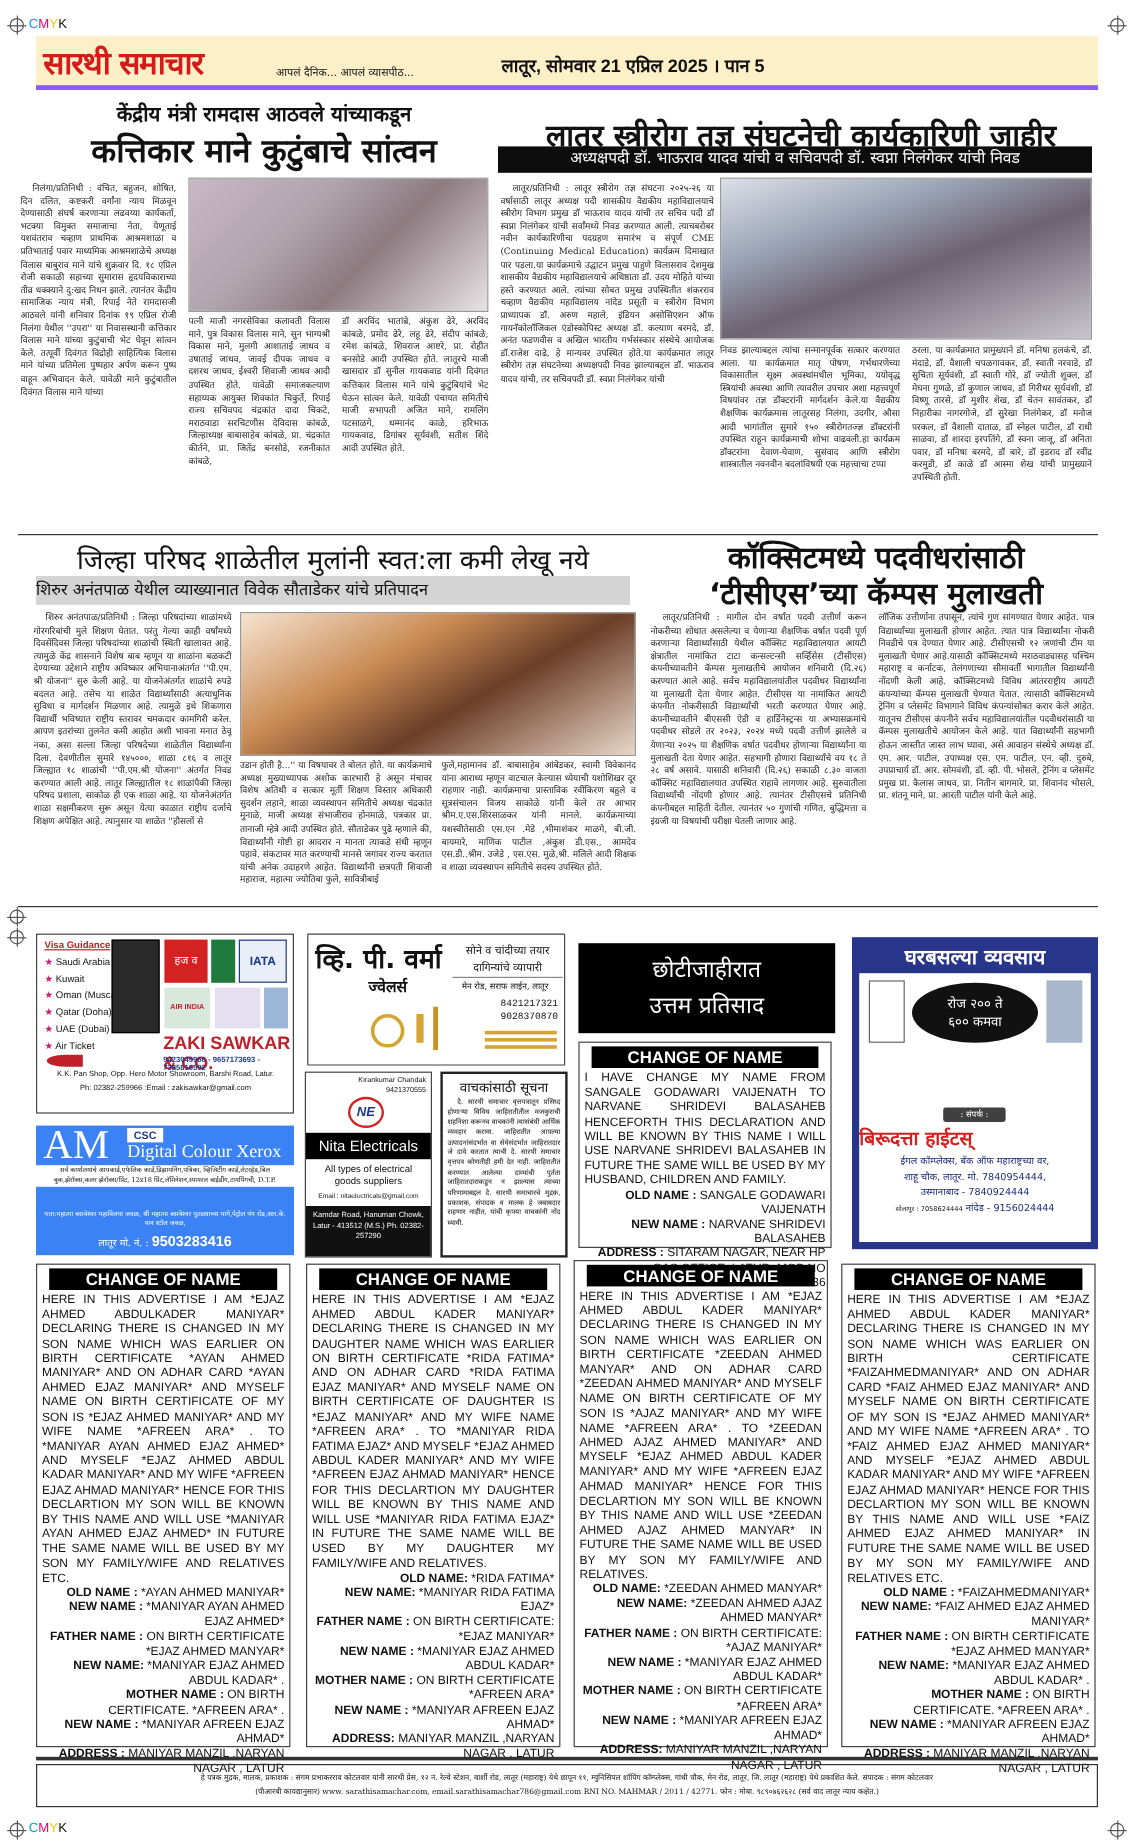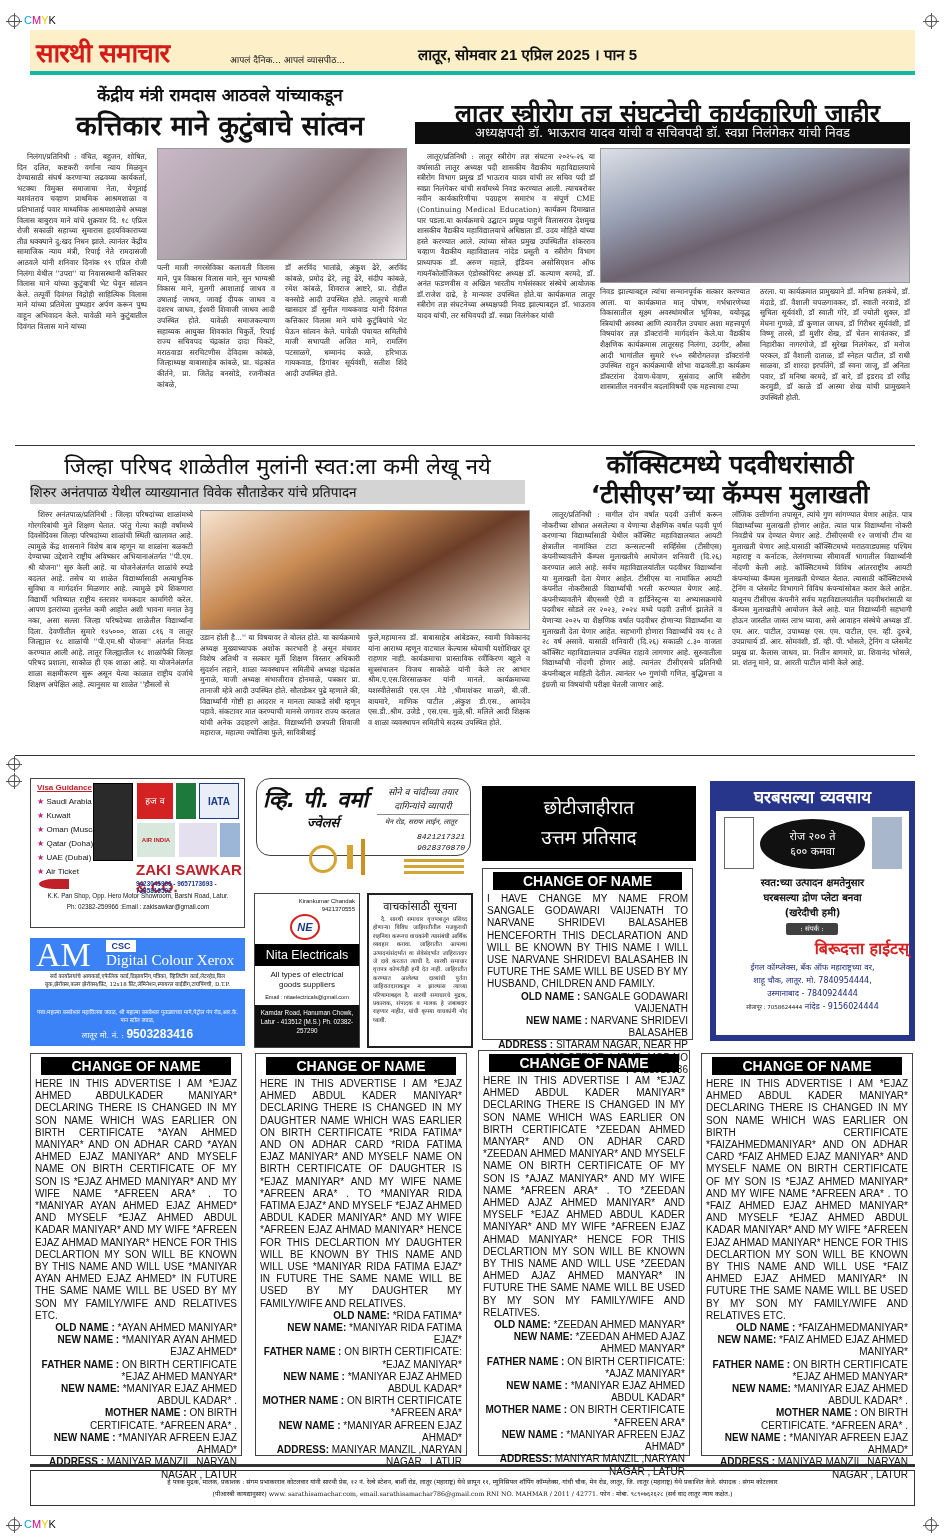--- a/index.html
+++ b/index.html
@@ -7,21 +7,21 @@
   body { font-family: "DejaVu Serif", serif; color: #111; position: relative; }
   .abs { position: absolute; }
   .cmyk { font-family: "Liberation Sans", sans-serif; font-size: 11px; letter-spacing: 0; }
   .cmyk .c { color: #00a6e0; } .cmyk .m { color: #e0007a; } .cmyk .y { color: #e8d000; } .cmyk .k { color: #111; }
   .reg { width: 12px; height: 12px; border: 1px solid #555; border-radius: 50%; }
   .reg::before, .reg::after { content: ""; position: absolute; background: #555; }
   .reg::before { left: 5px; top: -3px; width: 1px; height: 16px; }
   .reg::after { top: 5px; left: -3px; height: 1px; width: 16px; }
 
   
-  .masthead { left: 30px; top: 30px; width: 885px; height: 45px; background: #fdf0c9; border-bottom: 4px solid #14b8a6; }
+  .masthead { left: 30px; top: 30px; width: 885px; height: 45px; background: #fdf0c9; border-bottom: 4px solid #8b5cf6; }
   .logo { left: 6px; top: 4px; font-family: "DejaVu Sans", sans-serif; font-weight: bold; font-size: 26px; color: #d51a1a; letter-spacing: -1px; }
   .tagline { left: 200px; top: 23px; font-size: 9px; font-family: "DejaVu Sans", sans-serif; }
   .dateline { left: 388px; top: 14px; font-family: "Liberation Sans", sans-serif; font-size: 15px; font-weight: bold; }
   .contact { left: 660px; top: 6px; font-family: "Liberation Sans", sans-serif; font-size: 11px; line-height: 16px; }
   .contact span.b { display: inline-block; width: 6px; height: 6px; border: 1px solid #333; margin-right: 5px; }
 
   h1, h2 { font-family: "DejaVu Sans", sans-serif; font-weight: bold; }
   .col-text { font-size: 7.4px; line-height: 10.6px; text-align: justify; color: #222; overflow: hidden; }
   .photo { background: linear-gradient(135deg,#c9b7c6 0%,#b0a4ad 35%,#8d7b80 60%,#e8e3e6 100%); border: 1px solid #999; }
   .photo2 { background: linear-gradient(160deg,#dcdfe6 0%,#9aa3b6 30%,#6d6270 55%,#c9c5cf 100%); }
@@ -97,21 +97,21 @@
   <div class="abs" style="left:106px;top:44px;width:38px;height:34px;background:#d8e8dc;color:#c0202a;font-family:'Liberation Sans',sans-serif;font-size:6px;font-weight:bold;text-align:center;line-height:34px;">AIR INDIA</div>
   <div class="abs" style="left:148px;top:44px;width:38px;height:34px;background:#e4e0ef;"></div>
   <div class="abs" style="left:189px;top:44px;width:20px;height:34px;background:#9bb6d6;"></div>
   <div class="abs" style="left:105px;top:82px;width:108px;font-family:'Liberation Sans',sans-serif;font-size:15px;font-weight:bold;color:#c0202a;">ZAKI SAWKAR &amp; CO.</div>
   <div class="abs" style="left:8px;top:100px;width:30px;height:10px;background:#c0202a;border-radius:50% 0 0 50%;"></div>
   <div class="abs" style="left:105px;top:101px;width:108px;font-family:'Liberation Sans',sans-serif;font-size:6.4px;font-weight:bold;color:#1d3a8a;">9423045966 - 9657173693 - 7385816592</div>
   <div class="abs" style="left:2px;top:113px;width:210px;text-align:center;font-family:'Liberation Sans',sans-serif;font-size:6.3px;">K.K. Pan Shop, Opp. Hero Motor Showroom, Barshi Road, Latur.</div>
   <div class="abs" style="left:2px;top:124px;width:210px;text-align:center;font-family:'Liberation Sans',sans-serif;font-size:6.3px;">Ph: 02382-259966 :Email : zakisawkar@gmail.com</div>
 </div>
 
-<div class="abs box" style="left:256px;top:778px;width:215px;height:78px;border-radius:14px;font-style:italic;">
+<div class="abs box" style="left:256px;top:778px;width:215px;height:110px;border-radius:1px;">
   <div class="abs" style="left:6px;top:4px;font-family:'DejaVu Sans',sans-serif;font-weight:bold;font-size:22px;">व्हि. पी. वर्मा</div>
   <div class="abs" style="left:50px;top:34px;font-family:'DejaVu Sans',sans-serif;font-weight:bold;font-size:13px;">ज्वेलर्स</div>
   <div class="abs" style="left:120px;top:6px;width:92px;text-align:center;font-size:9px;">सोने व चांदीच्या तयार</div>
   <div class="abs" style="left:120px;top:20px;width:92px;text-align:center;font-size:9px;border-bottom:1px solid #888;padding-bottom:2px;">दागिन्यांचे व्यापारी</div>
   <div class="abs" style="left:128px;top:38px;font-size:7px;">मेन रोड, सराफ लाईन, लातूर</div>
   <div class="abs" style="left:160px;top:52px;font-family:'Liberation Mono',monospace;font-size:8px;line-height:11px;">
       <div>8421217321</div>
       <div>9028370870</div>
     </div>
   <div class="abs" style="left:52px;top:66px;width:28px;height:28px;border:3px solid #d4a535;border-radius:50%;"></div>
@@ -163,27 +163,22 @@
 
 <div class="abs" style="left:710px;top:781px;width:205px;height:260px;background:#27358a;">
   <div class="abs" style="left:0;top:4px;width:205px;text-align:center;color:#fff;font-family:'DejaVu Sans',sans-serif;font-weight:bold;font-size:17px;">घरबसल्या व्यवसाय</div>
   <div class="abs" style="left:6px;top:30px;width:193px;height:224px;background:#fff;">
     <div class="abs" style="left:44px;top:8px;width:105px;height:50px;background:#111;color:#fff;border-radius:50%;text-align:center;font-family:'DejaVu Sans',sans-serif;font-size:11px;line-height:15px;padding-top:10px;">
         <div>रोज २०० ते</div>
         <div>६०० कमवा</div>
       </div>
     <div class="abs" style="left:8px;top:6px;width:30px;height:52px;border:1px solid #666;"></div>
     <div class="abs" style="left:156px;top:6px;width:30px;height:52px;background:#a9b7cc;"></div>
-    <div class="abs" style="left:0;top:64px;width:193px;text-align:center;font-family:'DejaVu Sans',sans-serif;font-weight:bold;font-size:10px;line-height:15px;">
-        <div>स्वत:च्या उत्पादन क्षमतेनुसार</div>
-        <div>घरबसल्या द्रोण प्लेटा बनवा</div>
-        <div>(खरेदीची हमी)</div>
-      </div>
     <div class="abs" style="left:70px;top:112px;width:52px;height:12px;background:#404040;color:#fff;font-size:7px;text-align:center;line-height:12px;border-radius:2px;">: संपर्क :</div>
-    <div class="abs" style="left:0;top:126px;width:193px;text-align:right;color:#d42222;font-family:'DejaVu Sans',sans-serif;font-weight:bold;font-size:16px;">बिरूदत्ता हाईटस्</div>
+    <div class="abs" style="left:0;top:126px;width:193px;text-align:left;color:#d42222;font-family:'DejaVu Sans',sans-serif;font-weight:bold;font-size:16px;">बिरूदत्ता हाईटस्</div>
     <div class="abs" style="left:0;top:150px;width:193px;text-align:center;font-size:8px;line-height:13px;color:#1d2a78;font-family:'DejaVu Sans',sans-serif;">
       <div>ईगल कॉम्प्लेक्स, बँक ऑफ महाराष्ट्रच्या वर,</div>
       <div>शाहू चौक, लातूर. मो. 7840954444,</div>
       <div>उस्मानाबाद - 7840924444</div>
       <div><span style="font-size:5.5px;color:#111;">सोलापूर : 7058624444</span> <span>नांदेड - 9156024444</span></div>
     </div>
   </div>
 </div>
 
 <div class="abs box" style="left:30px;top:1053px;width:212px;height:403px;">

